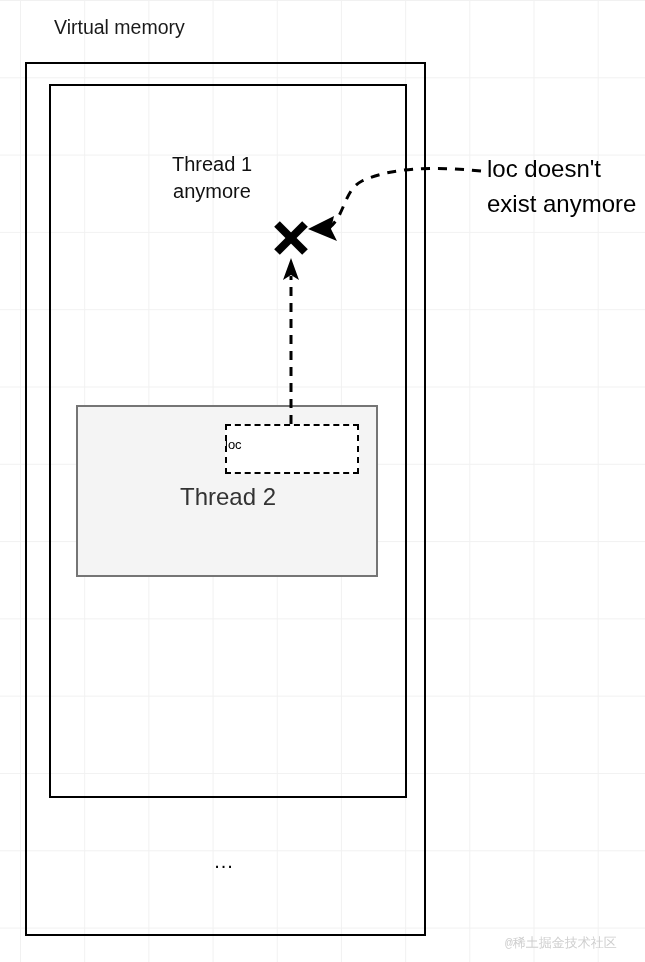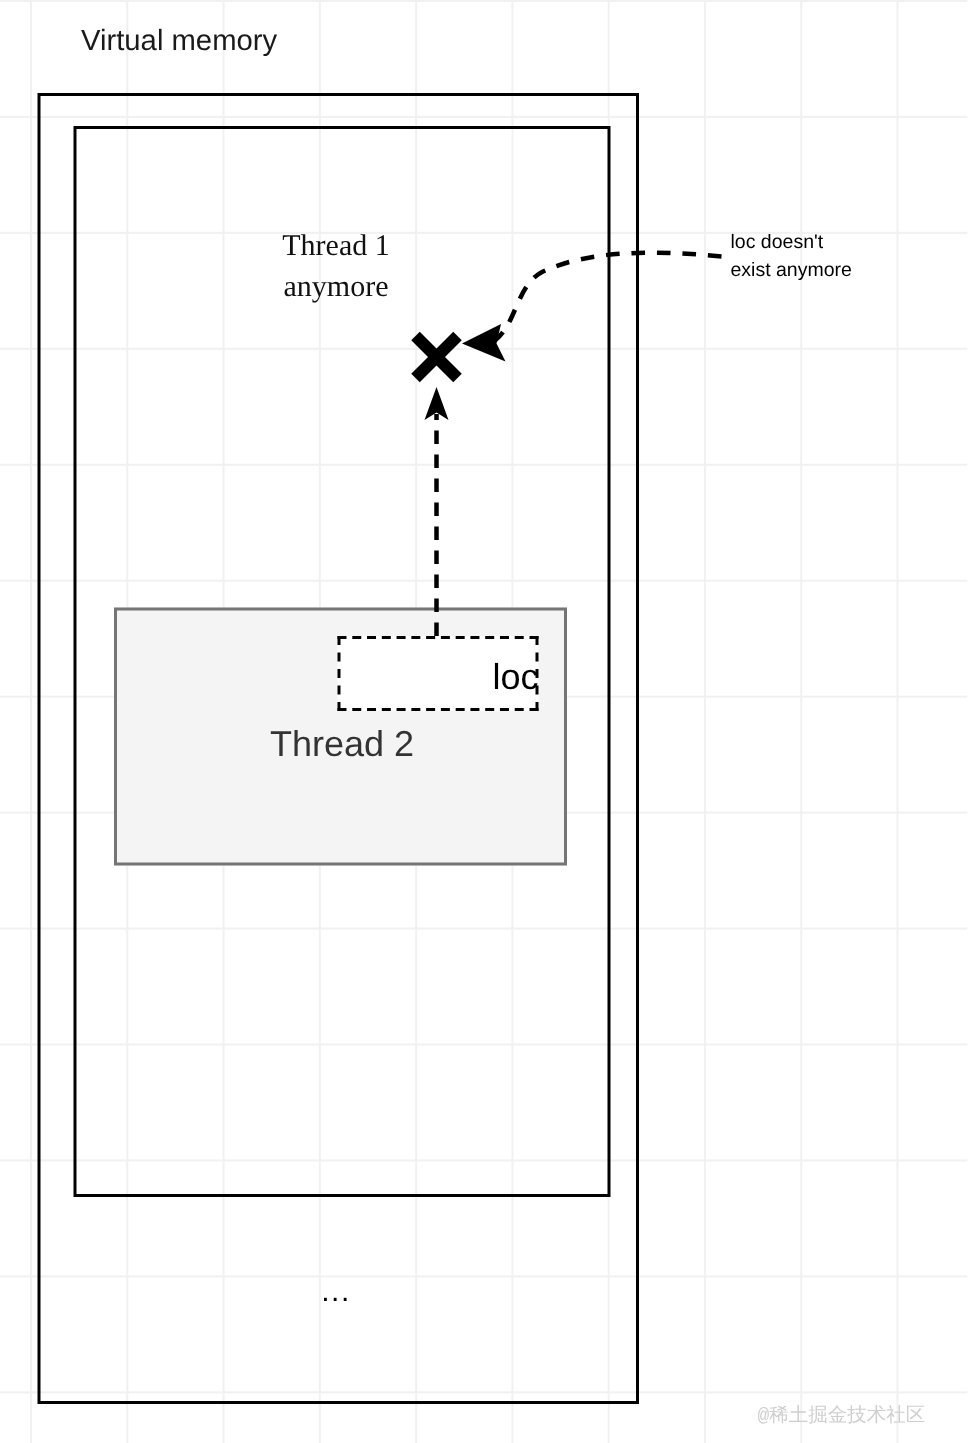--- a/index.html
+++ b/index.html
@@ -36,48 +36,47 @@
     color: #000000;
     line-height: 1.35;
   }
   #vm-label {
     left: 54px;
     top: 14px;
     font-size: 19.5px;
     color: #1a1a1a;
   }
   #thread1-label {
-    left: 124px;
+    left: 112px;
     top: 151px;
     width: 200px;
     text-align: center;
     font-size: 20px;
     color: #111111;
-    font-family: Liberation Serif, serif;
   }
   #thread2-label {
     left: 128px;
     top: 481px;
     width: 200px;
     text-align: center;
     font-size: 24px;
     color: #333333;
   }
   #loc-label {
     left: 225px;
     top: 436px;
     width: 134px;
-    text-align: right;
-    font-size: 24px;
+    text-align: left;
+    font-size: 13px;
     color: #000000;
   }
   #annotation-label {
     left: 487px;
     top: 152px;
-    font-size: 13px;
+    font-size: 24px;
     color: #000000;
     line-height: 1.45;
   }
   #ellipsis-label {
     left: 174px;
     top: 848px;
     width: 100px;
     text-align: center;
     font-size: 20px;
     color: #000000;

